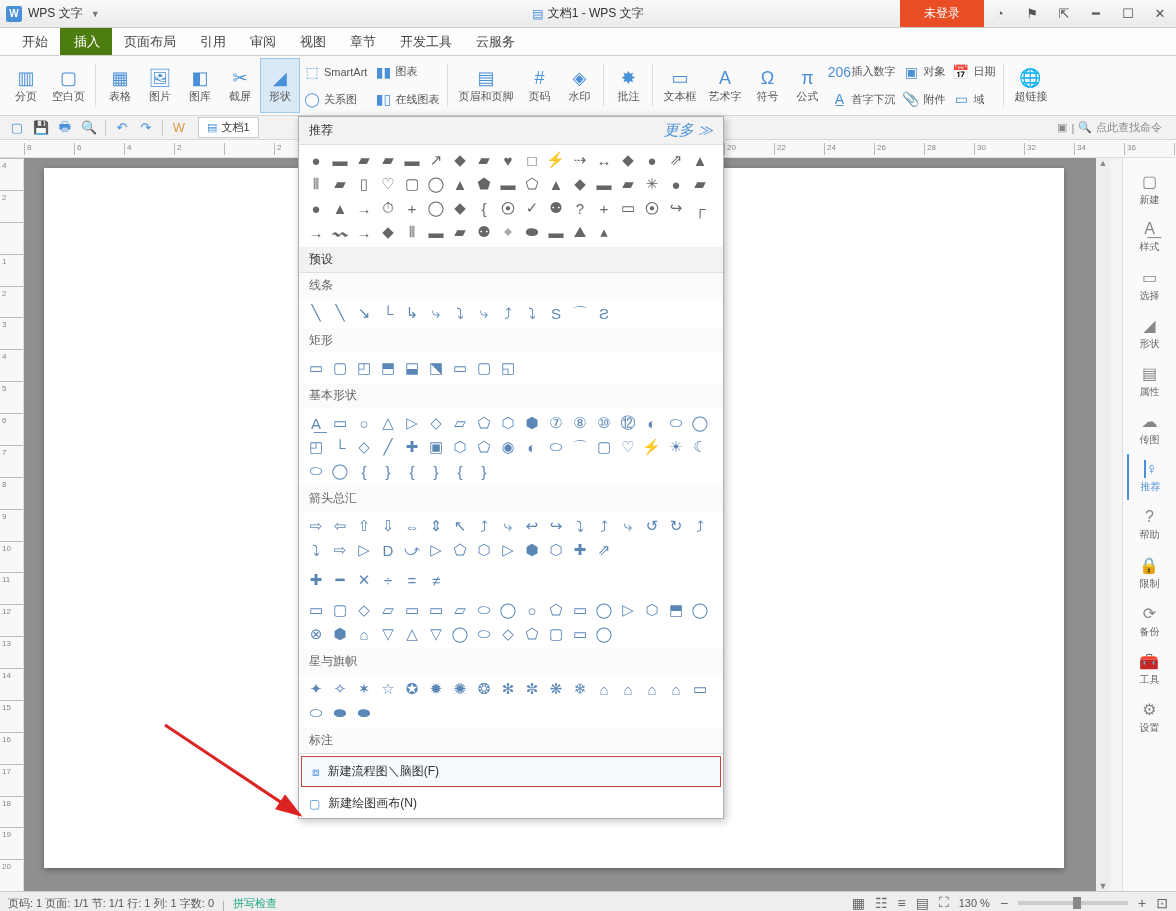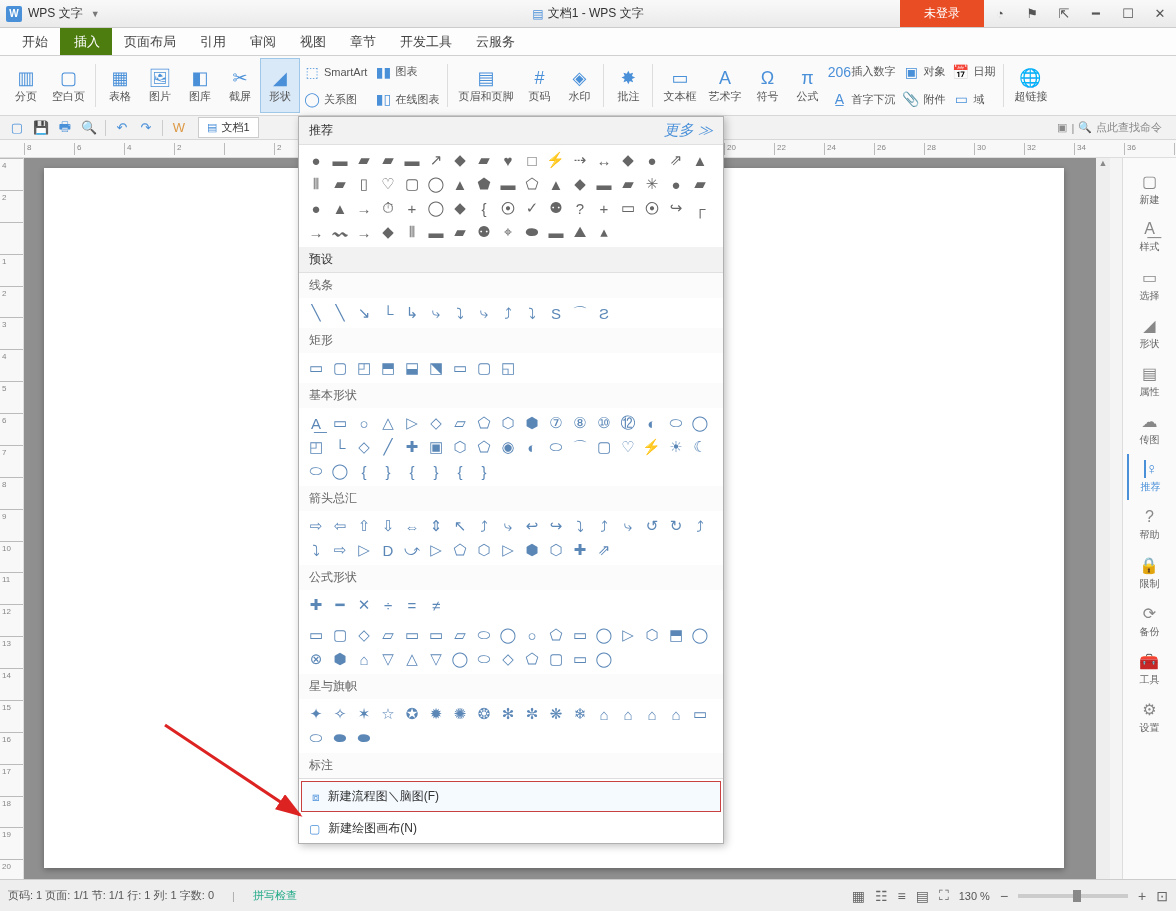--- a/index.html
+++ b/index.html
@@ -70,21 +70,21 @@
   .shape-cell { width: 22px; height: 22px; display: flex; align-items: center; justify-content: center; font-size: 15px; color: #666; }
   .shape-cell.blue { color: #5b87b7; }
   .dd-footer { border-top: 1px solid #ddd; }
   .dd-footer-item { padding: 6px 10px; display: flex; align-items: center; gap: 8px; font-size: 12px; }
   .dd-footer-item.highlight { border: 1px solid #c94040; margin: 2px; background: #f5faff; }
 
   
   .arrow-annot { position: absolute; top: 720px; left: 160px; z-index: 200; pointer-events: none; }
 
   
-  .status-bar { height: 32px; background: #eee; border-top: 1px solid #ccc; display: flex; align-items: center; font-size: 11px; color: #555; padding: 0 8px; gap: 18px; position: absolute; bottom: 0; left: 0; right: 0; }
+  .status-bar { height: 20px; background: #eee; border-top: 1px solid #ccc; display: flex; align-items: flex-end; font-size: 11px; color: #555; padding: 0 8px; gap: 8px; position: absolute; bottom: 0; left: 0; right: 0; }
   .status-bar .sep { color: #aaa; }
   .status-right { margin-left: auto; display: flex; align-items: center; gap: 10px; }
   .zoom-slider { width: 110px; height: 4px; background: #ccc; position: relative; }
   .zoom-thumb { width: 8px; height: 12px; background: #888; position: absolute; left: 50%; top: -4px; }
   .view-btn { font-size: 14px; color: #666; }
 </style>
 </head>
 <body>
 
 <div class="title-bar">
@@ -559,21 +559,20 @@
         <div class="shape-cell blue">▷</div>
         <div class="shape-cell blue">⬠</div>
         <div class="shape-cell blue">⬡</div>
         <div class="shape-cell blue">▷</div>
         <div class="shape-cell blue">⬢</div>
         <div class="shape-cell blue">⬡</div>
         <div class="shape-cell blue">✚</div>
         <div class="shape-cell blue">⇗</div>
       </div>
 
-    <div class="dd-section-title">公式形状</div>
     <div class="dd-shape-grid" id="grid-formula">
         <div class="shape-cell blue">✚</div>
         <div class="shape-cell blue">━</div>
         <div class="shape-cell blue">✕</div>
         <div class="shape-cell blue">÷</div>
         <div class="shape-cell blue">=</div>
         <div class="shape-cell blue">≠</div>
       </div>
 
     <div class="dd-shape-grid" id="grid-flowchart">

